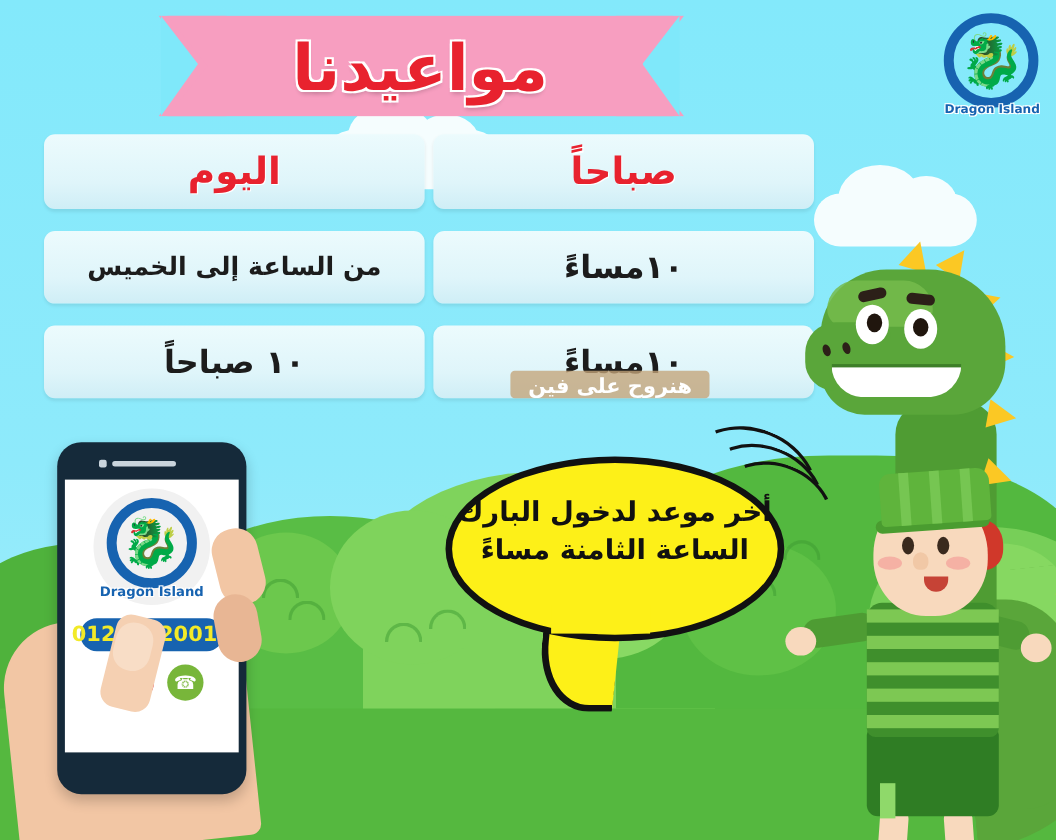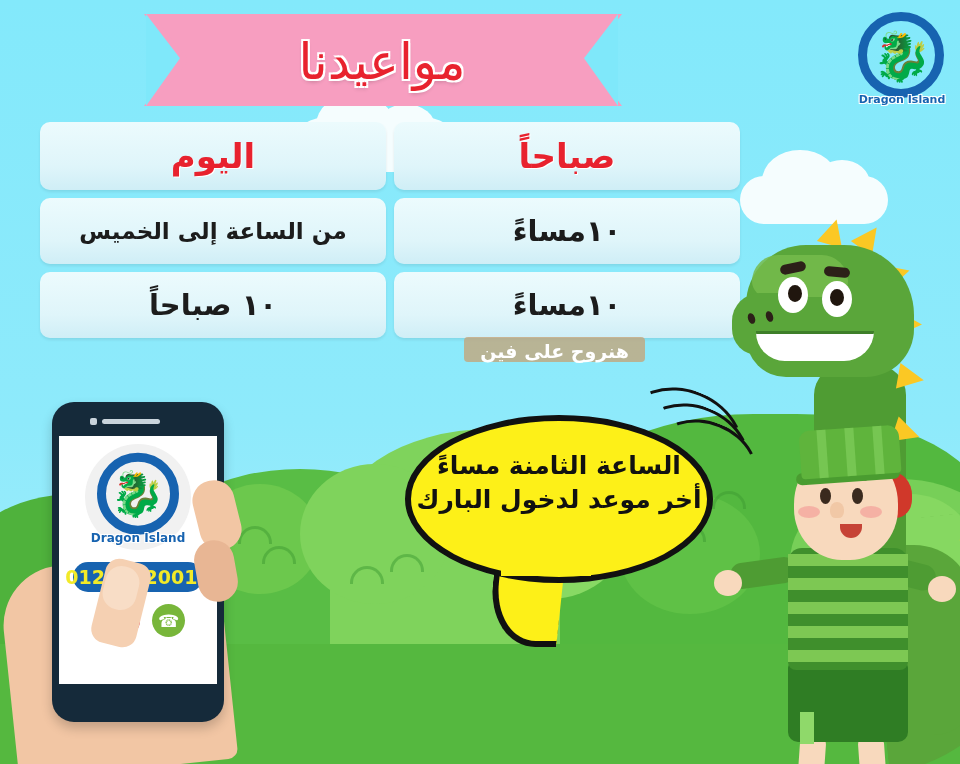--- a/index.html
+++ b/index.html
@@ -103,30 +103,30 @@
     clip-path: polygon(0 0, 100% 0, 45% 50%, 100% 100%, 0 100%);
   }
   .ribbon-notch-l, .ribbon-notch-r {
     position: absolute; top: 6px; width: 34px; height: 92px; background: #7fe8fa;
   }
   .ribbon-notch-l { left: -6px; clip-path: polygon(0 0, 100% 48%, 0 100%); }
   .ribbon-notch-r { right: -6px; clip-path: polygon(100% 0, 0 48%, 100% 100%); }
   .ribbon-text {
     position: absolute; inset: 0; display: flex;
     align-items: center; justify-content: center;
-    font-size: 50px; font-weight: normal; color: #e8222e;
+    font-size: 58px; font-weight: bold; color: #e8222e;
     text-shadow: 2px 2px 0 #fff, -2px -2px 0 #fff, 2px -2px 0 #fff, -2px 2px 0 #fff,
                  0 3px 4px rgba(0,0,0,.18);
     letter-spacing: 1px;
     direction: rtl;
   }
 
   
   .table { position: absolute; left: 40px; top: 122px; width: 700px; }
-  .trow { display: flex; flex-direction: row-reverse; gap: 8px; margin-bottom: 8px; }
+  .trow { display: flex; flex-direction: row-reverse; gap: 8px; margin-bottom: 20px; }
   .cell {
     flex: 1;
     height: 66px;
     background: linear-gradient(180deg, #ecfbfd 0%, #dff5fa 65%, #cfeef6 100%);
     border-radius: 10px;
     box-shadow: 0 2px 3px rgba(0,0,0,.08);
     display: flex; align-items: center; justify-content: center;
     direction: rtl;
   }
   .cell.head { height: 68px; }
@@ -565,22 +565,22 @@
   </div>
 
   <div class="bubble-wrap">
     <div class="speed-line sl1"></div>
     <div class="speed-line sl2"></div>
     <div class="speed-line sl3"></div>
     <div class="bubble-tail"></div>
     <div class="bubble"></div>
     <div class="bubble-tail-mask"></div>
     <div class="bubble-text">
+      <div>أخر موعد لدخول البارك</div>
       <div>الساعة الثامنة مساءً</div>
-      <div>أخر موعد لدخول البارك</div>
     </div>
   </div>
 
   <div class="hand-palm"></div>
   <div class="finger f2"></div>
   <div class="finger f3"></div>
 
   <div class="phone">
     <div class="phone-cam"></div>
     <div class="phone-speaker"></div>

